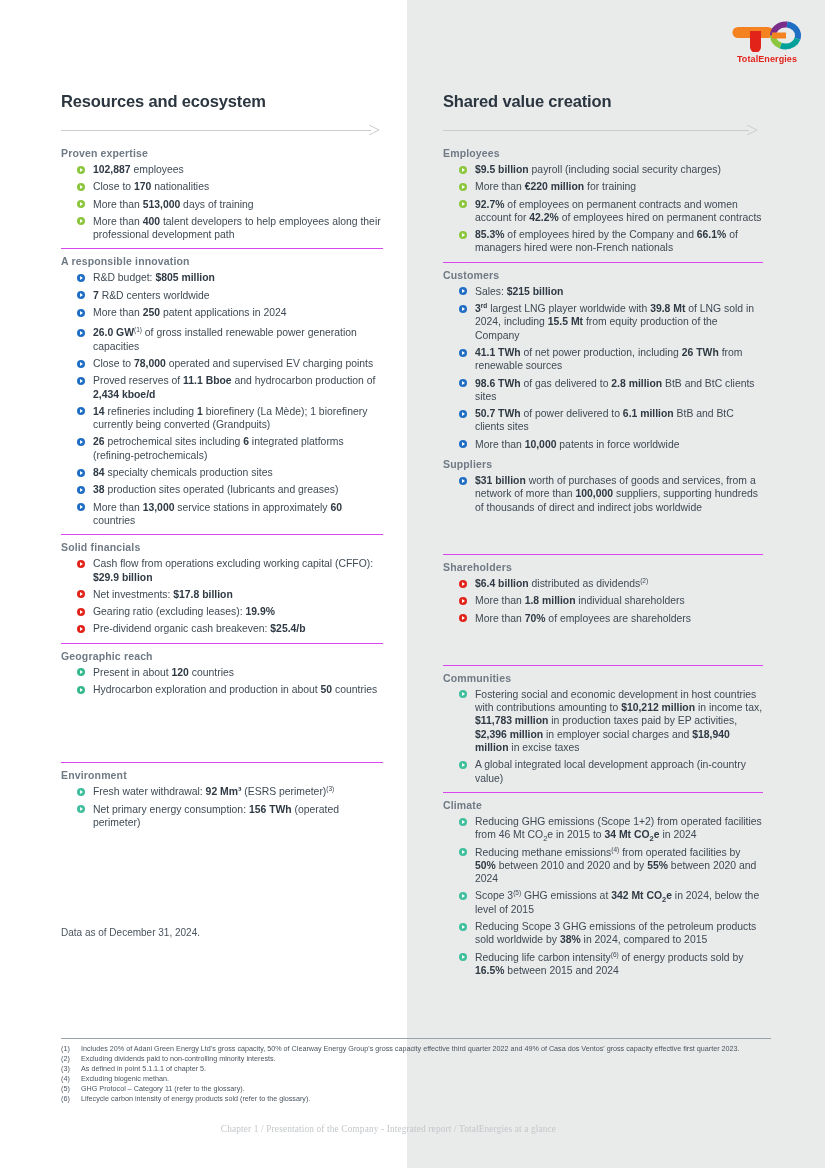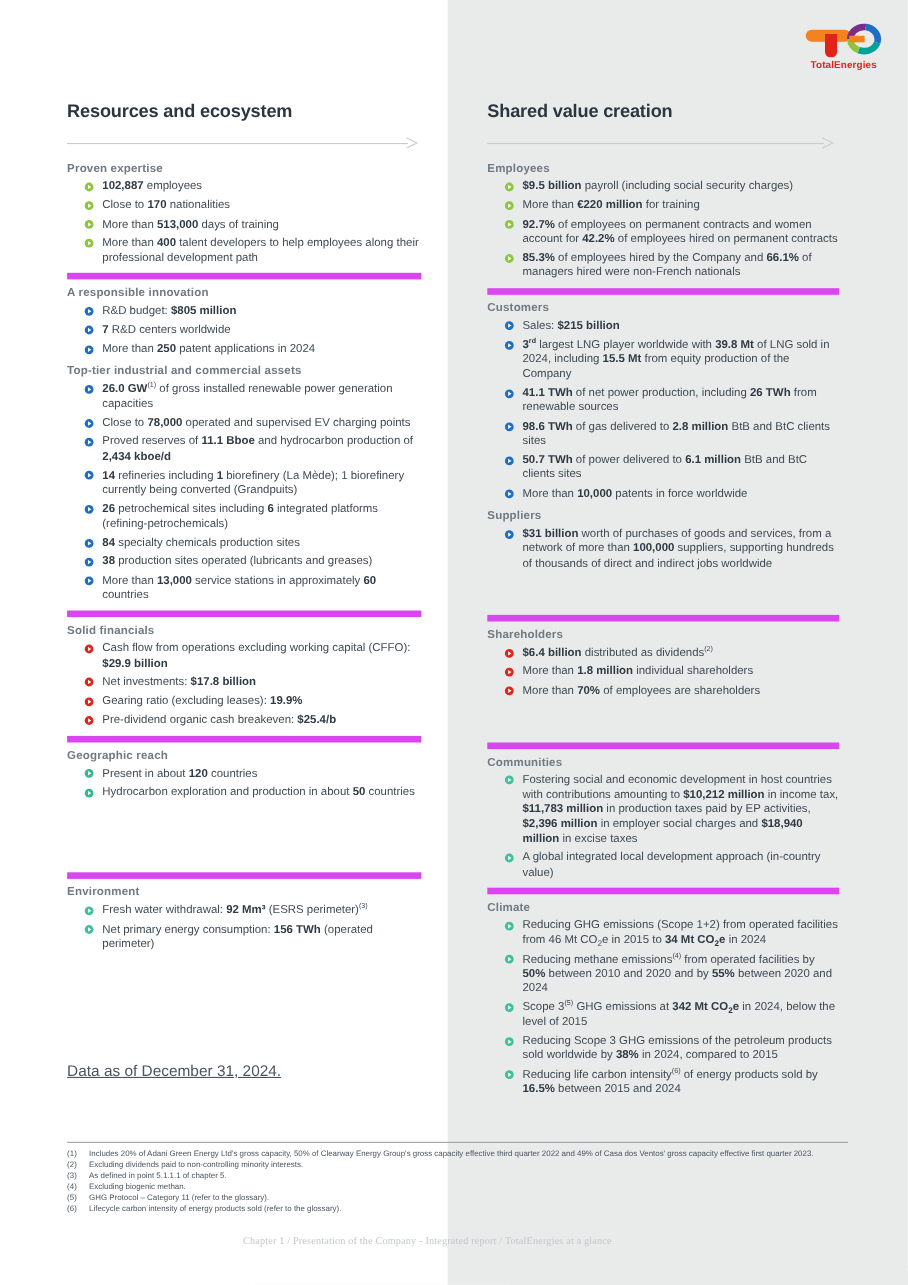--- a/index.html
+++ b/index.html
@@ -43,21 +43,21 @@
     position:absolute;left:0;top:5px;height:1px;background:#c9ccce;
   }
   #col-left .arrow-rule .line{width:310px;}
   #col-right .arrow-rule .line{width:306px;}
   .arrow-rule svg{position:absolute;top:0;}
   #col-left .arrow-rule svg{left:308px;}
   #col-right .arrow-rule svg{left:304px;}
 
   
   .section{margin:0 0 2px 0;}
-  .section.ruled{border-top:6px solid #d946ef;padding-top:6px;margin-top:7px;}
+  .section.ruled{border-top:1px solid #d946ef;padding-top:6px;margin-top:7px;}
   .section-title{
     font-size:10.5px;font-weight:bold;color:#6f7a84;margin:0 0 4px 0;
     letter-spacing:.15px;
   }
   ul.facts{list-style:none;margin:0 0 7px 0;padding:0;}
   ul.facts li{
     position:relative;padding:0 0 0 16px;margin:0 0 4px 16px;
     font-size:10.4px;line-height:13.3px;color:#3f4a54;
   }
   ul.facts li .bullet{
@@ -77,22 +77,22 @@
   .bl-green   {background:#8cc63e;}
   .bl-blue    {background:#1f6ec4;}
   .bl-red     {background:#e2231a;}
   .bl-teal    {background:#35b98a;}
   .bl-mint    {background:#3fbf9c;}
   .gap-md{height:26px;}
   .gap-lg{height:52px;}
 
   
   #data-note{
-    position:absolute;left:61px;top:965px;
-    font-size:14px;color:#4a545e;text-decoration:underline;
+    position:absolute;left:61px;top:927px;
+    font-size:10px;color:#4a545e;
   }
   #footnotes{
     position:absolute;left:61px;top:1038px;width:710px;
     border-top:1px solid #9aa1a8;padding-top:5px;
   }
   #footnotes ol{list-style:none;margin:0;padding:0;}
   #footnotes li{
     position:relative;padding-left:20px;
     font-size:7.2px;line-height:9.4px;color:#4a545e;margin-bottom:.5px;
   }
@@ -149,21 +149,20 @@
         </div>
         <div class="section ruled">
           <div class="section-title">A responsible innovation</div>
           <ul class="facts">
             <li><span class="bullet bl-blue"></span><span>R&amp;D budget: <b>$805 million</b></span></li>
             <li><span class="bullet bl-blue"></span><span><b>7</b> R&amp;D centers worldwide</span></li>
             <li><span class="bullet bl-blue"></span><span>More than <b>250</b> patent applications in 2024</span></li>
           </ul>
         </div>
         <div class="section">
-          <div class="section-title">Top-tier industrial and commercial assets</div>
           <ul class="facts">
             <li><span class="bullet bl-blue"></span><span><b>26.0 GW</b><sup>(1)</sup> of gross installed renewable power generation capacities</span></li>
             <li><span class="bullet bl-blue"></span><span>Close to <b>78,000</b> operated and supervised EV charging points</span></li>
             <li><span class="bullet bl-blue"></span><span>Proved reserves of <b>11.1 Bboe</b> and hydrocarbon production of <b>2,434 kboe/d</b></span></li>
             <li><span class="bullet bl-blue"></span><span><b>14</b> refineries including <b>1</b> biorefinery (La Mède); 1 biorefinery currently being converted (Grandpuits)</span></li>
             <li><span class="bullet bl-blue"></span><span><b>26</b> petrochemical sites including <b>6</b> integrated platforms (refining-petrochemicals)</span></li>
             <li><span class="bullet bl-blue"></span><span><b>84</b> specialty chemicals production sites</span></li>
             <li><span class="bullet bl-blue"></span><span><b>38</b> production sites operated (lubricants and greases)</span></li>
             <li><span class="bullet bl-blue"></span><span>More than <b>13,000</b> service stations in approximately <b>60</b> countries</span></li>
           </ul>

